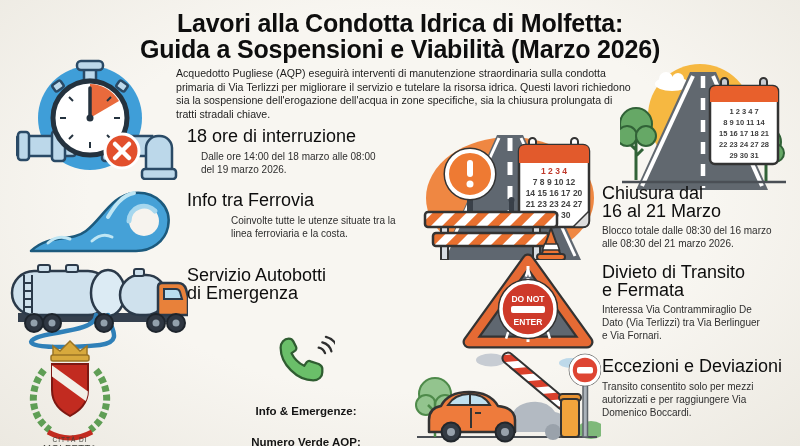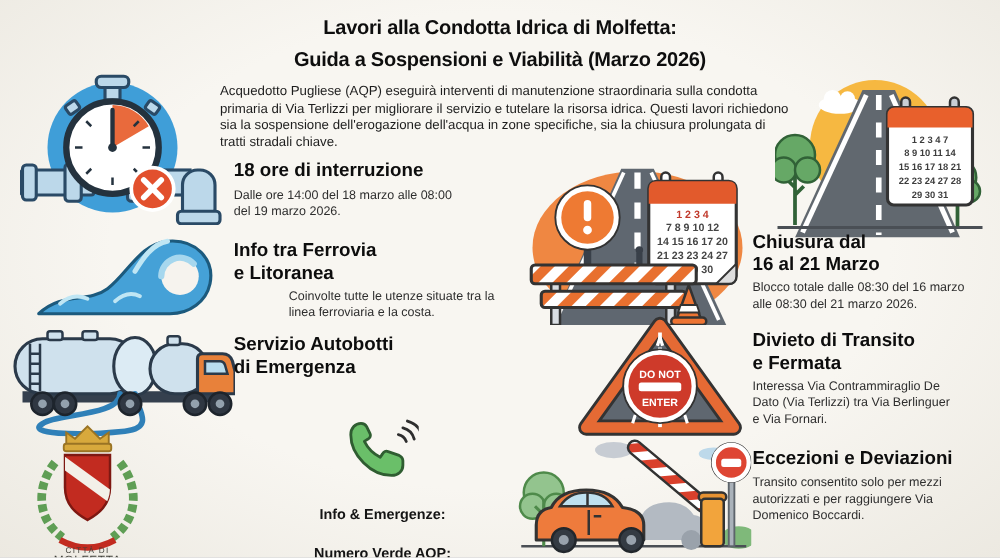--- a/index.html
+++ b/index.html
@@ -4,27 +4,27 @@
 <style>
   html,body{margin:0;padding:0;background:#ddd;}
   .poster{
     position:relative;width:800px;height:446px;overflow:hidden;
     background:radial-gradient(ellipse at 50% 45%, #f8f6f1 55%, #ece9e1 100%);
     font-family:"Liberation Sans",sans-serif;color:#161616;
   }
   svg text{font-family:"Liberation Sans",sans-serif;}
   .abs{position:absolute;}
   .title{position:absolute;top:10px;left:0;right:0;text-align:center;
-         font-weight:bold;font-size:16px;line-height:26px;letter-spacing:-0.2px;color:#0e0e0e;}
+         font-weight:bold;font-size:25px;line-height:26px;letter-spacing:-0.2px;color:#0e0e0e;}
   .intro{position:absolute;top:67px;left:176px;width:456px;text-align:left;
          font-size:10.6px;line-height:13.6px;color:#1d1d1d;}
   .section{position:absolute;}
-  .sec-title{font-weight:bold;font-size:15px;line-height:17.5px;color:#0d0d0d;}
+  .sec-title{font-weight:normal;font-size:18px;line-height:17.5px;color:#0d0d0d;}
   .sec-body{margin-top:4px;font-size:10px;line-height:13px;color:#2e2e2e;}
-  #sec-l1{left:187px;top:128px;width:240px;} #sec-l1 .sec-body{width:178px;}
+  #sec-l1{left:187px;top:128px;width:240px;} #sec-l1 .sec-body{width:178px;margin-left:14px;}
   #sec-l2{left:187px;top:192px;width:240px;} #sec-l2 .sec-body{width:180px;margin-left:44px;}
   #sec-l3{left:187px;top:267px;width:245px;} #sec-l3 .sec-body{width:210px;}
   #sec-r1{left:602px;top:185px;width:200px;} #sec-r1 .sec-body{width:180px;}
   #sec-r2{left:602px;top:264px;width:200px;} #sec-r2 .sec-body{width:165px;}
   #sec-r3{left:602px;top:358px;width:200px;} #sec-r3 .sec-body{width:180px;}
   .contact{position:absolute;left:216px;top:335px;width:180px;text-align:center;}
   .contact-line{font-weight:bold;font-size:11.5px;line-height:14.5px;color:#141414;margin-top:16px;}
   .crest{position:absolute;left:18px;top:338px;width:104px;text-align:center;}
 </style>
 </head>
@@ -131,21 +131,20 @@
   <div class="section" id="sec-l1">
     <div class="sec-title">
       <div>18 ore di interruzione</div>
       <div></div>
     </div>
     <div class="sec-body">Dalle ore 14:00 del 18 marzo alle 08:00 del 19 marzo 2026.</div>
   </div>
   <div class="section" id="sec-l2">
     <div class="sec-title">
       <div>Info tra Ferrovia</div>
-      <div>e Litoranea</div>
     </div>
     <div class="sec-body">Coinvolte tutte le utenze situate tra la linea ferroviaria e la costa.</div>
   </div>
   <div class="section" id="sec-l3">
     <div class="sec-title">
       <div>Servizio Autobotti</div>
       <div>di Emergenza</div>
     </div>
   </div>
 

